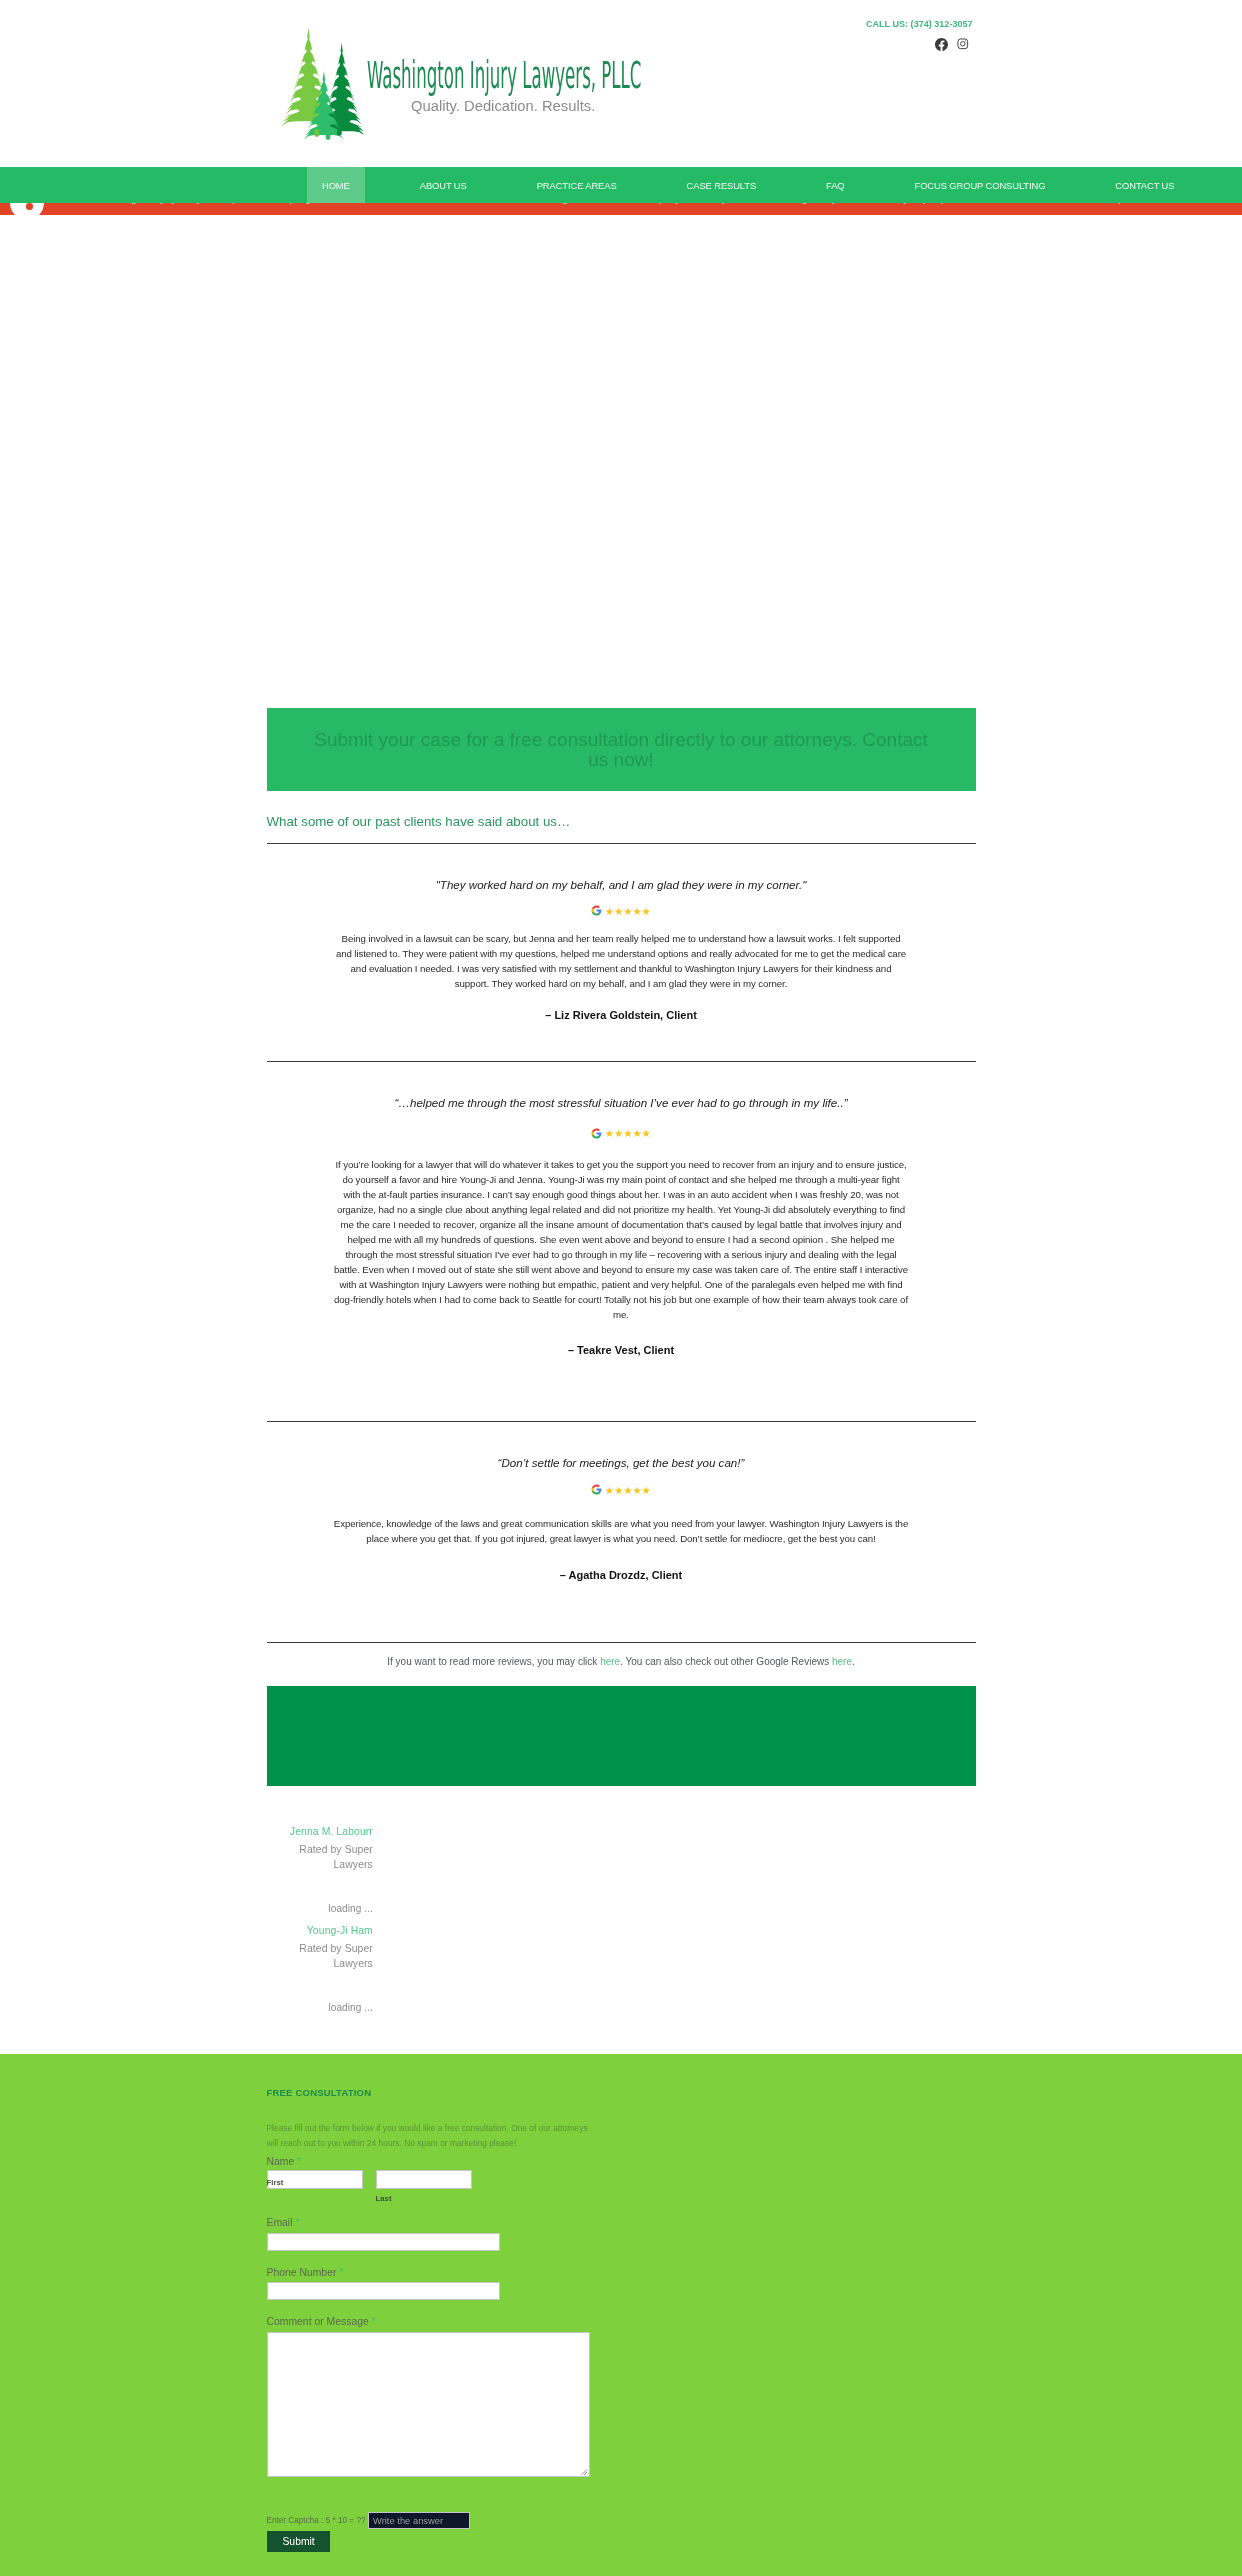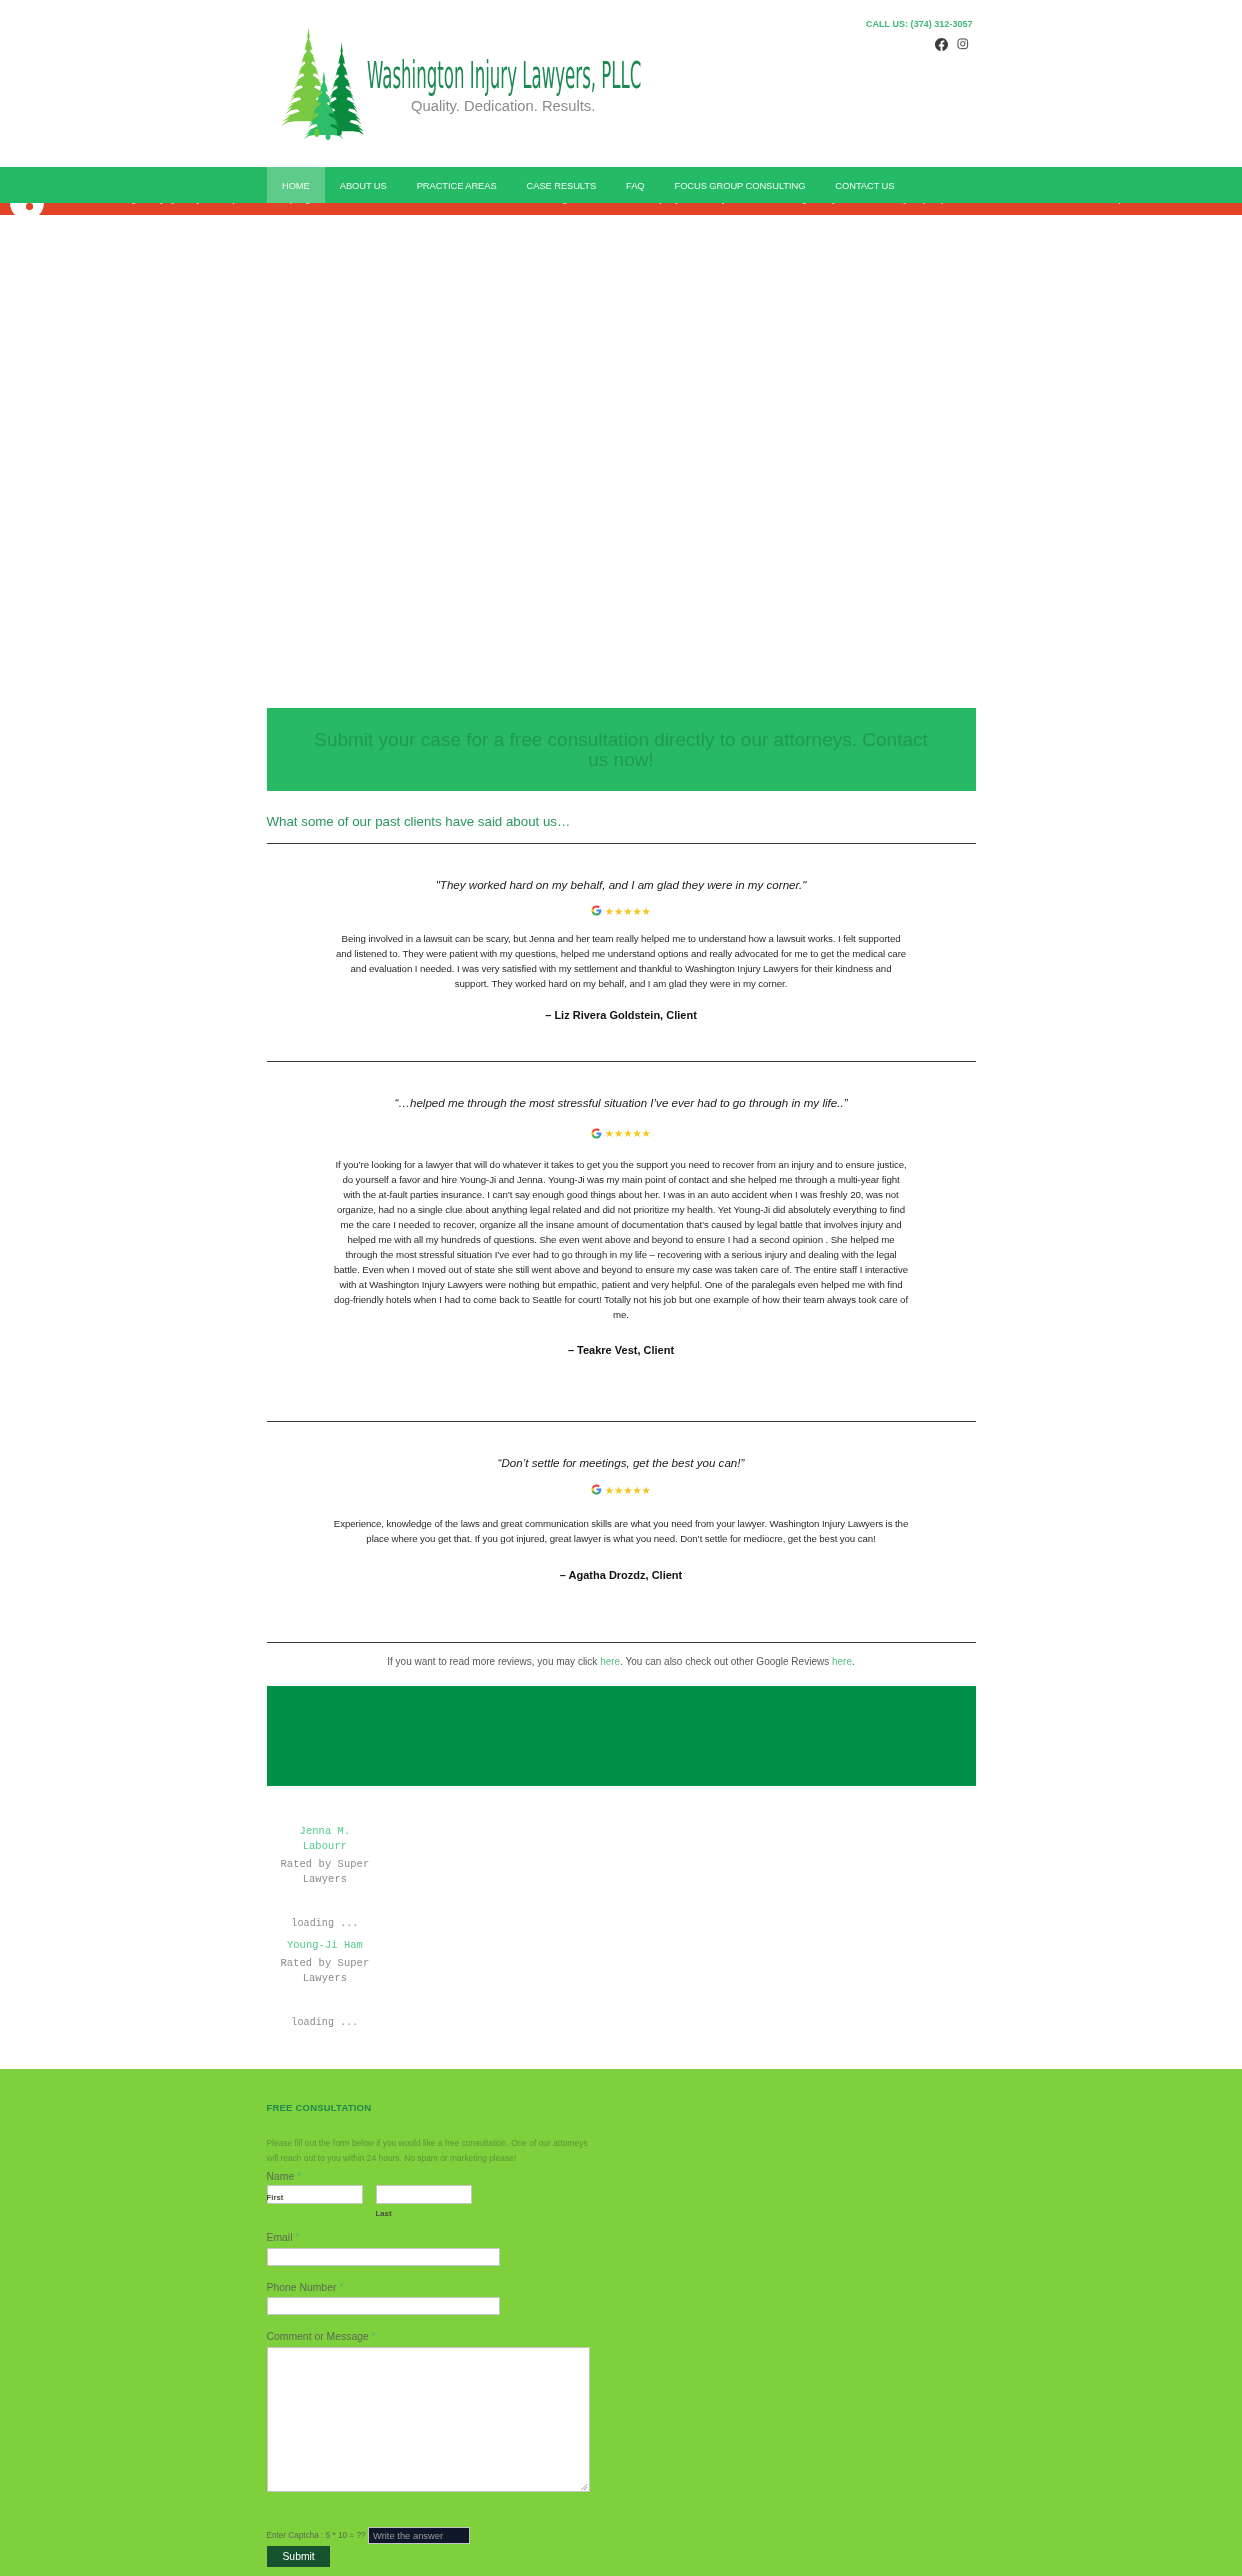--- a/index.html
+++ b/index.html
@@ -23,21 +23,21 @@
     color:#40b87b;letter-spacing:0.03px;white-space:nowrap;line-height:11px;}
   .socials{position:absolute;left:935px;top:38px;display:flex;gap:9px;}
   .socials a{display:block;line-height:0;}
   .socials svg{display:block;}
 
   
   .nav{position:relative;height:36px;background:#25ba66;display:flex;align-items:stretch;}
   .nav-inner{margin-left:267px;display:flex;align-items:stretch;}
   .nav-item{display:flex;align-items:center;padding:0 15px;color:#f2fbf5;
     font-size:9.4px;letter-spacing:-0.1px;font-family:"Liberation Sans",sans-serif;
-    white-space:nowrap;font-weight:400;}
+    white-space:nowrap;font-weight:400;margin-left:40px;}
   .nav-item.active{background:#5ecb8a;}
 
   
   .alert-bar{position:relative;height:12.3px;background:#e04326;overflow:hidden;}
   .alert-text{position:absolute;left:0;top:-9.7px;width:1242px;color:#fff;font-size:9.4px;
     white-space:nowrap;letter-spacing:0.1px;text-align:center;}
   .alert-badge{position:absolute;left:9.7px;top:-17px;width:34px;height:34px;border-radius:50%;
     background:#fdfdfd;}
   .alert-badge-dot{position:absolute;left:26px;top:0px;width:6.5px;height:6.5px;border-radius:50%;
     background:#e04326;}
@@ -70,21 +70,21 @@
   .tcard.c3 .tbody{margin-top:20px;}
   .tcard.c3 .tauthor{margin-top:23px;}
 
   .more-reviews{text-align:center;font-size:10px;color:#55595c;padding:13px 0 0;letter-spacing:0px;}
   .more-reviews a{color:#5bbd87;text-decoration:none;}
 
   .green-block{background:#009148;height:100px;margin-top:19px;}
 
   
   .badges{padding-top:38px;padding-bottom:39px;}
-  .badge{width:96px;text-align:center;font-family:Liberation Mono, monospace;margin-left:10.4px;}
+  .badge{width:96px;text-align:right;font-family:Liberation Sans, sans-serif;margin-left:10.4px;}
   .badge+.badge{margin-top:7.8px;}
   .badge .bname{color:#52c98e;font-size:10.4px;letter-spacing:0.1px;line-height:15px;}
   .badge .brated{color:#8b8b8b;font-size:10.4px;letter-spacing:0.1px;line-height:15px;margin-top:2.6px;}
   .badge .bload{color:#8b8b8b;font-size:10px;letter-spacing:0.1px;line-height:15px;margin-top:29px;}
 
   
   .footer{background:#7ed03c;height:533px;position:relative;}
   .footer .wrap{position:relative;height:100%;}
   .f-title{position:absolute;left:0;top:33px;color:#1d8a4e;font-weight:bold;font-size:9.5px;
     letter-spacing:0.2px;line-height:11.6px;}

